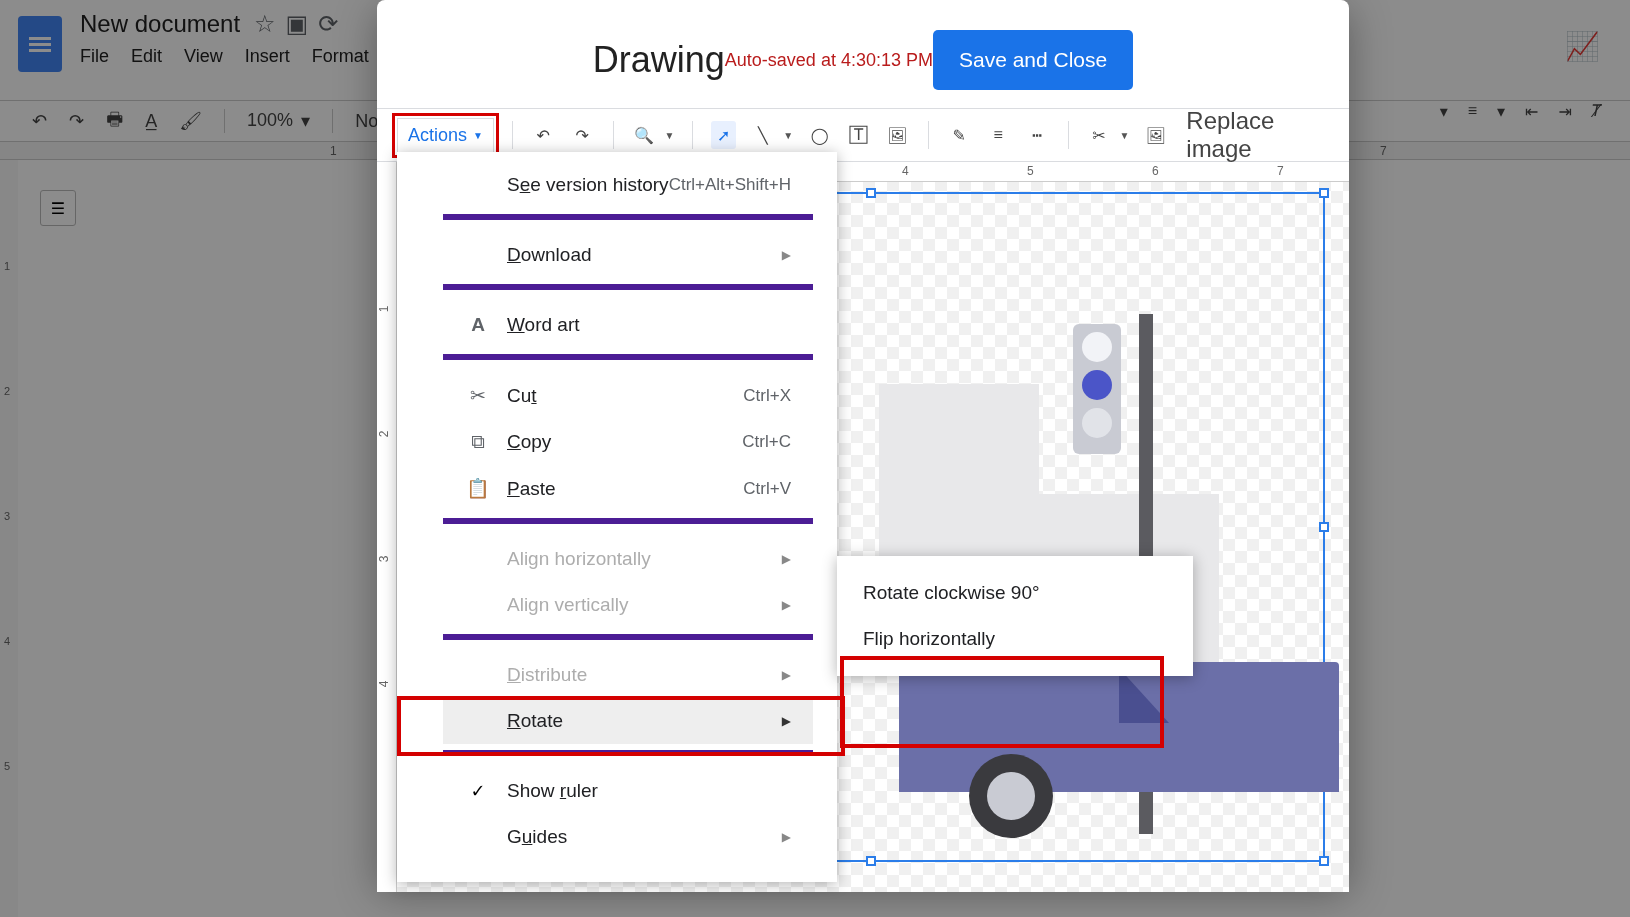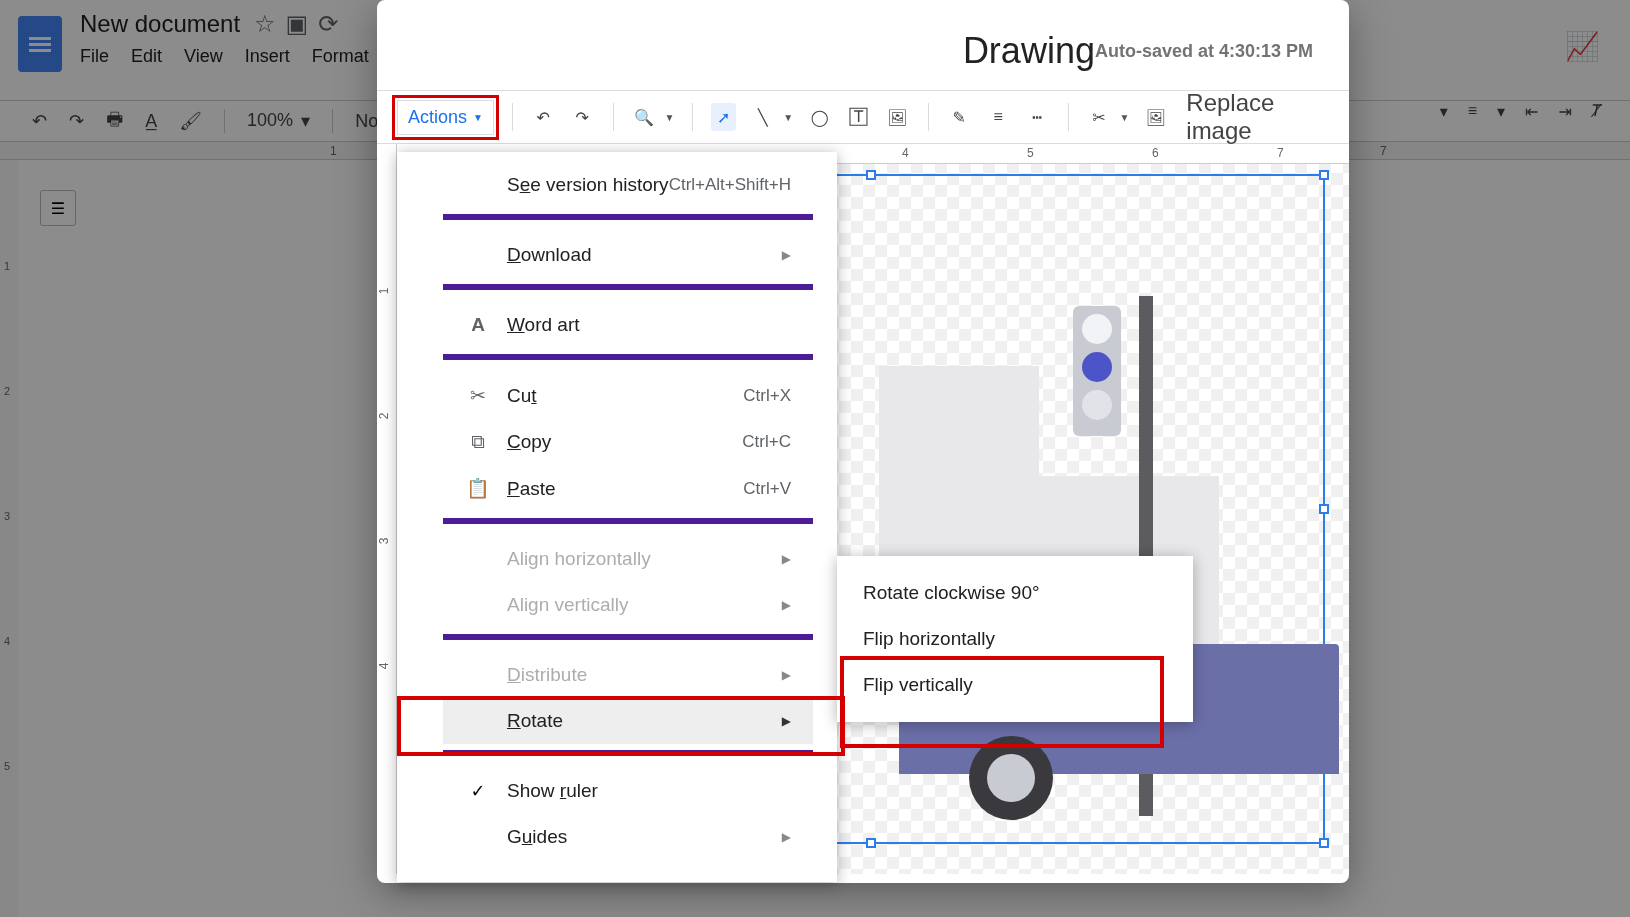--- a/index.html
+++ b/index.html
@@ -30,23 +30,23 @@
 
 
 .v-ruler { position:absolute; left:0; top:160px; bottom:0; width:18px; background:#f8f8f8; font-size:11px; color:#666; }
 .v-ruler div { position:absolute; left:4px; }
 
 
 .explore-icon { position:absolute; right:30px; top:30px; font-size:28px; color:#444; }
 
 
 .modal { position:absolute; left:377px; top:0; width:972px; height:883px; background:#fff; border-radius:8px; box-shadow: 0 10px 40px rgba(0,0,0,0.35); z-index:10; overflow:visible; }
-.modal-header { display:flex; align-items:center; justify-content:flex-end; padding:30px 36px 18px 36px; }
+.modal-header { display:flex; align-items:center; justify-content:center; padding:30px 36px 18px 36px; }
 .modal-title { font-size:36px; color:#222; }
-.modal-autosave { font-size:18px; color:#737373;font-weight:bold; }
+.modal-autosave { font-size:18px; color:#b91c1c; }
 .save-btn { background:#1a73e8; color:#fff; font-size:21px; padding:18px 26px; border:none; border-radius:5px; }
 
 
 .m-toolbar { display:flex; align-items:center; gap:14px; padding:20px 20px; border-top:1px solid #dadce0; border-bottom:1px solid #dadce0; height:54px; }
 .m-toolbar .grp-sep { width:1px; height:28px; background:#dadce0; margin: 0 4px;}
 .actions-btn { border:1px solid #dadce0; color:#1a73e8; font-size:18px; padding:6px 10px; display:flex; align-items:center; gap:6px; background:#fff; }
 .actions-highlight { outline:3px solid #d40000; outline-offset:2px; }
 .tb-icon { width:28px; height:28px; display:flex; align-items:center; justify-content:center; color:#444; }
 .tb-icon.selected { background:#e8f0fe; border-radius:3px; }
 .caret { font-size:10px; color:#555; margin-left:-6px; }
@@ -165,20 +165,21 @@
     <div style="top:600px">5</div>
   </div>
   <div class="explore-icon">📈</div>
 </div>
 <div class="dim-overlay"></div>
 
 <div class="modal">
   <div class="modal-header">
     <span class="modal-title">Drawing</span>
     <span class="modal-autosave">Auto-saved at 4:30:13 PM</span>
+    <button class="save-btn">Save and Close</button>
   </div>
   <div class="m-toolbar">
     <button class="actions-btn actions-highlight">
         <span>Actions</span>
         <span style="font-size:10px;">▼</span>
       </button>
     <div class="grp-sep"></div>
     <div class="tb-icon">↶</div>
     <div class="tb-icon">↷</div>
     <div class="grp-sep"></div>
@@ -315,17 +316,16 @@
         <span><span>G</span><span class="und">u</span><span>ides</span></span>
         <span class="arrow">▶</span>
       </div>
     </div>
 
     <div class="red-border" style="left:0px; top:544px; width:448px; height:60px;"></div>
 
     <div class="submenu">
       <div class="m-item">Rotate clockwise 90°</div>
       <div class="m-item">Flip horizontally</div>
-      <div class="m-item">Flip vertically</div>
       <div class="red-border" style="left:3px; top:100px; width:324px; height:92px;"></div>
     </div>
   </div>
 </div>
 
 </body></html>

